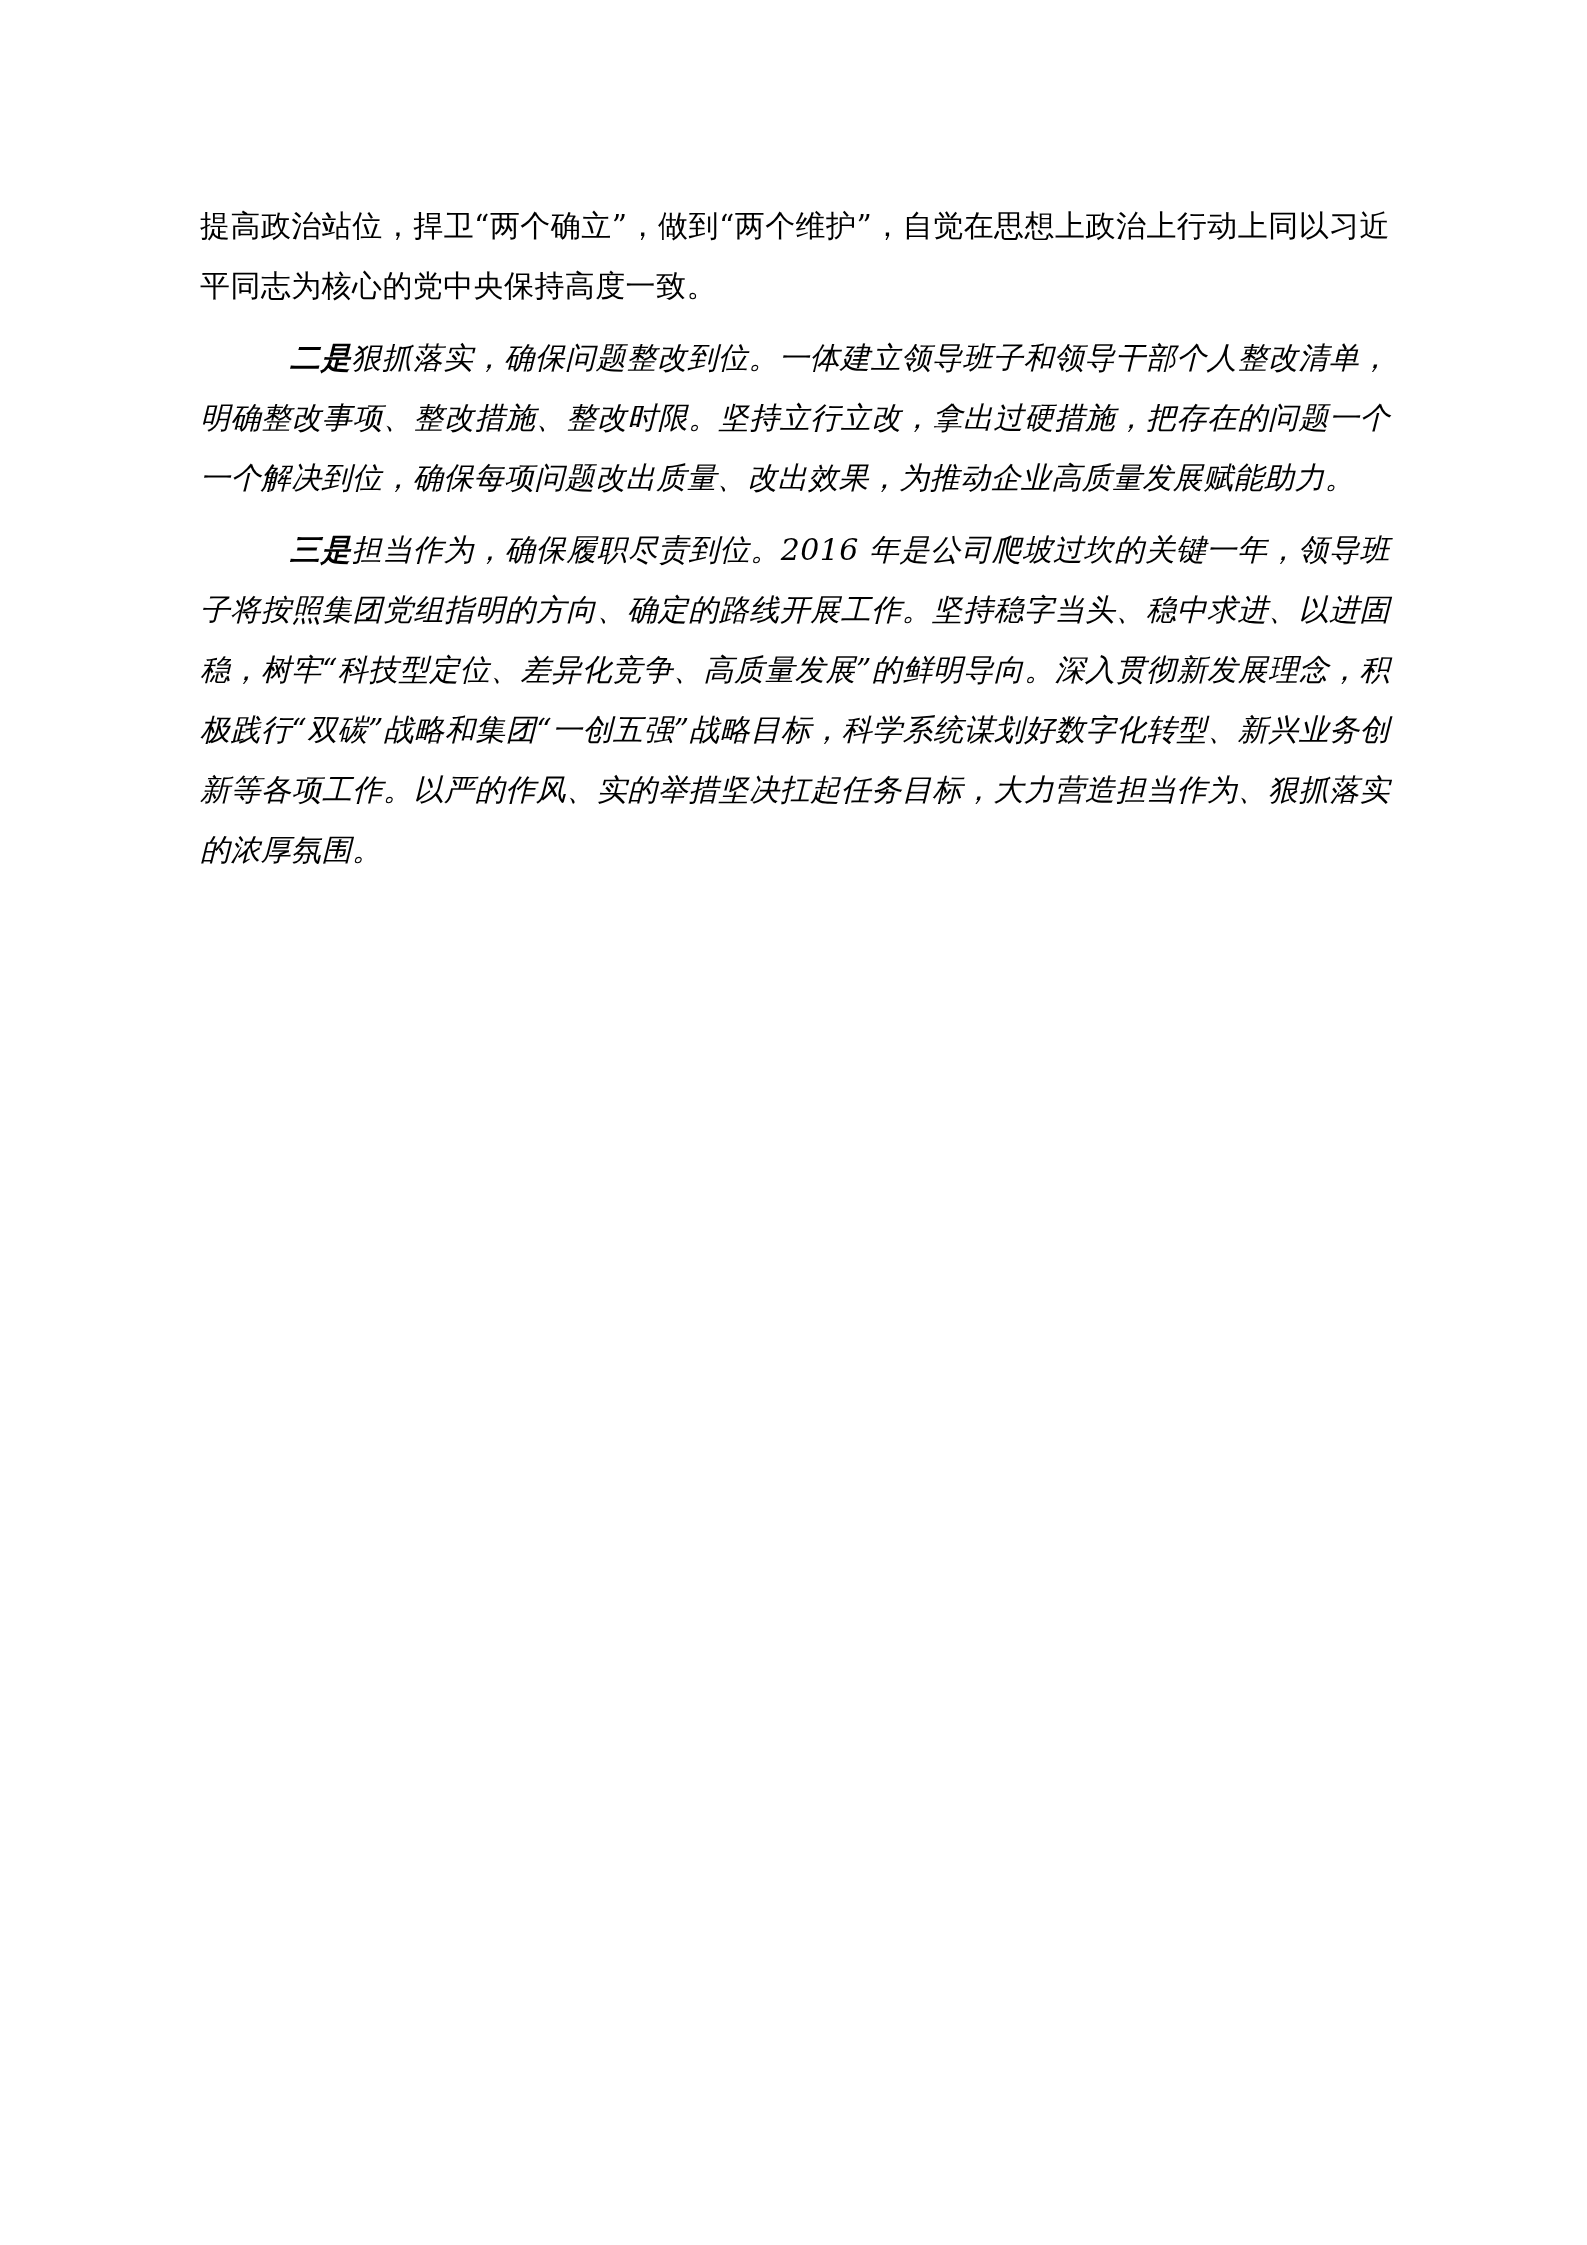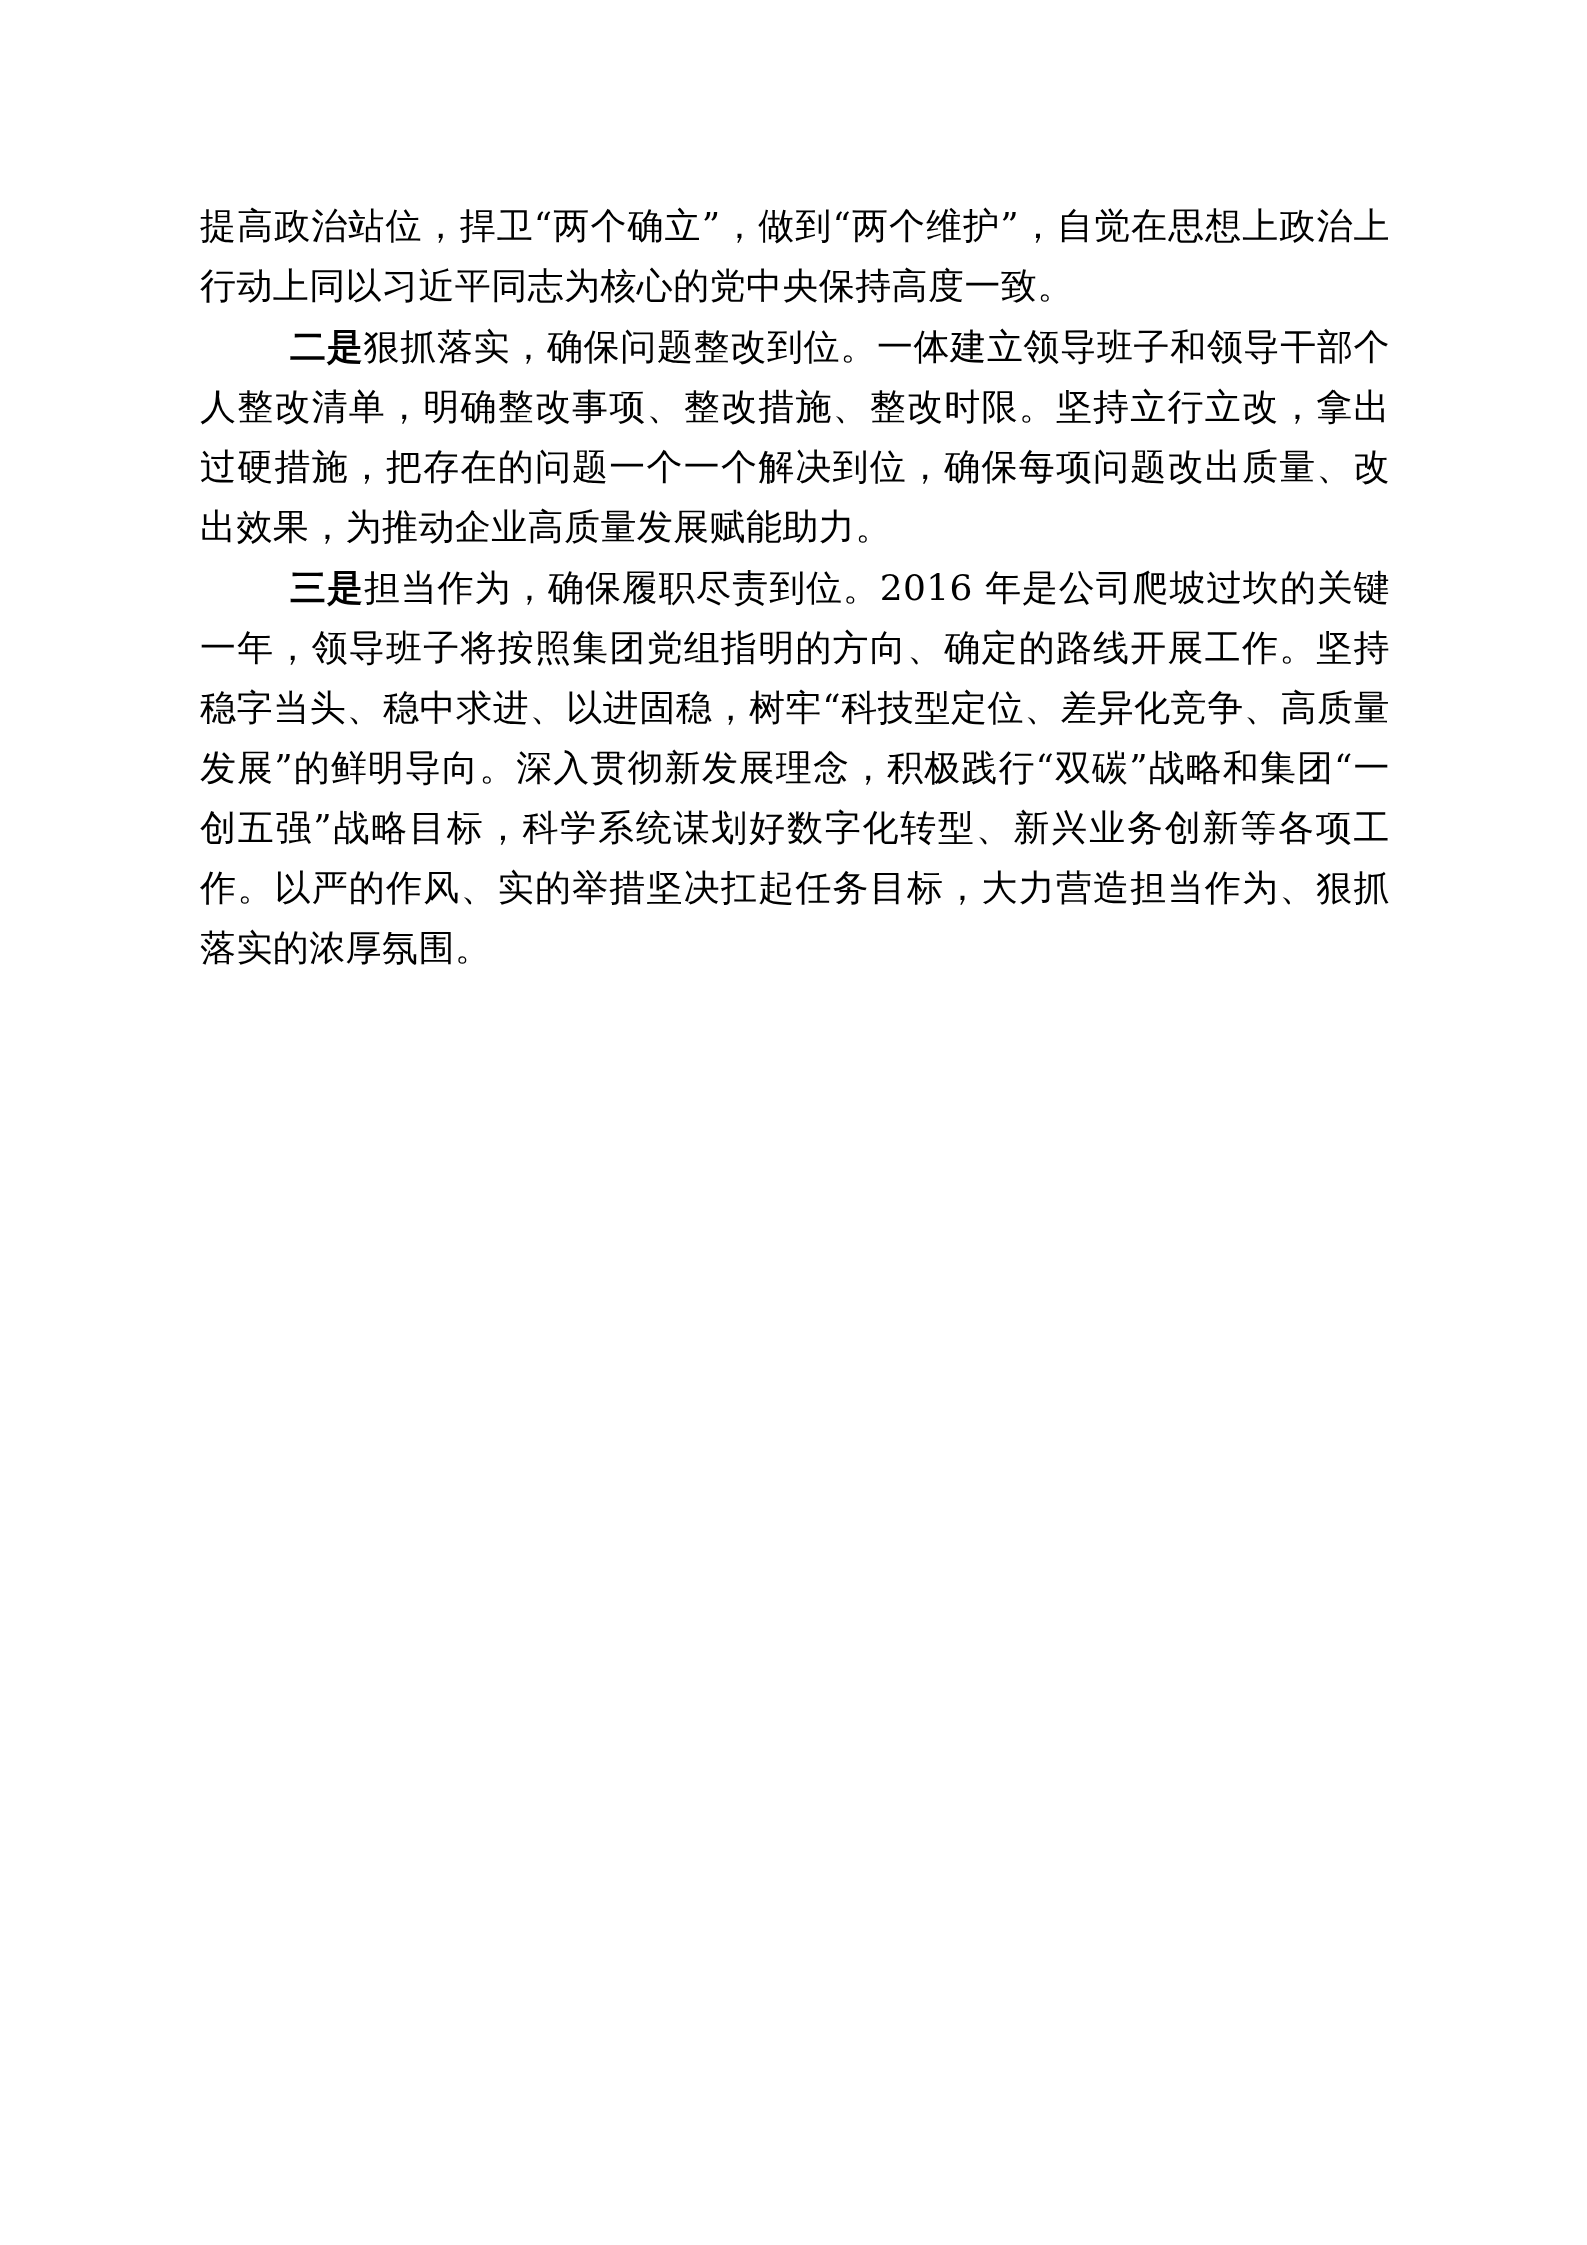--- a/index.html
+++ b/index.html
@@ -25,38 +25,39 @@
 
   .doc-body {
     position: absolute;
     left: 200px;
     top: 196px;
     width: 1190px;
   }
 
   .para {
     font-family: "DejaVu Serif", "Liberation Serif", serif;
-    font-size: 36px;
+    font-size: 30px;
     line-height: 60px;
     color: #000000;
     text-align: justify;
     text-justify: inter-character;
     letter-spacing: 0.4px;
     margin: 0 0 0 0;
     text-indent: 0;
     word-break: break-all;
     -webkit-font-smoothing: antialiased;
   }
 
   .para.indent {
     text-indent: 90px;
   }
 
   .para + .para {
-    margin-top: 0;
+    margin-top: 12px;
+    font-style: italic;
   }
 
   .lead {
     font-weight: bold;
     letter-spacing: 0.5px;
   }
 
   .pagenum {
     position: absolute;
     left: 0;

